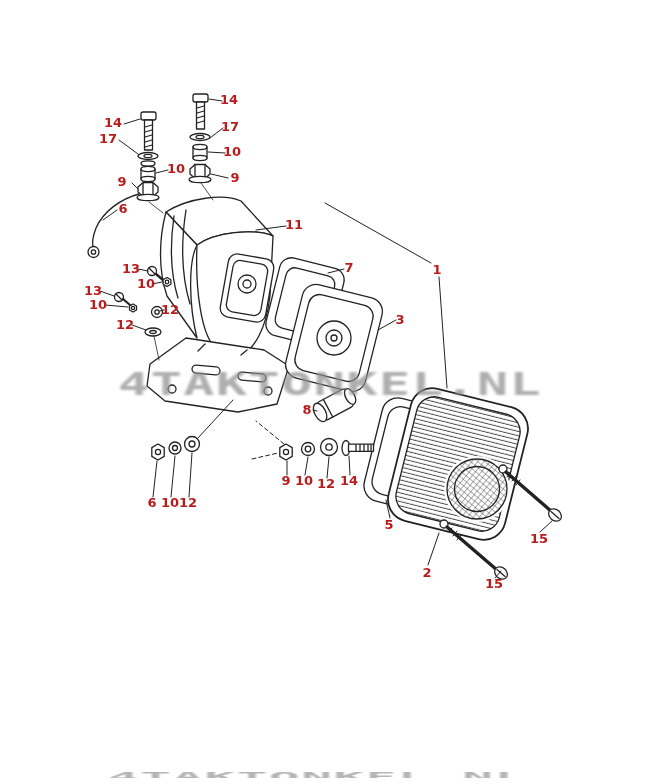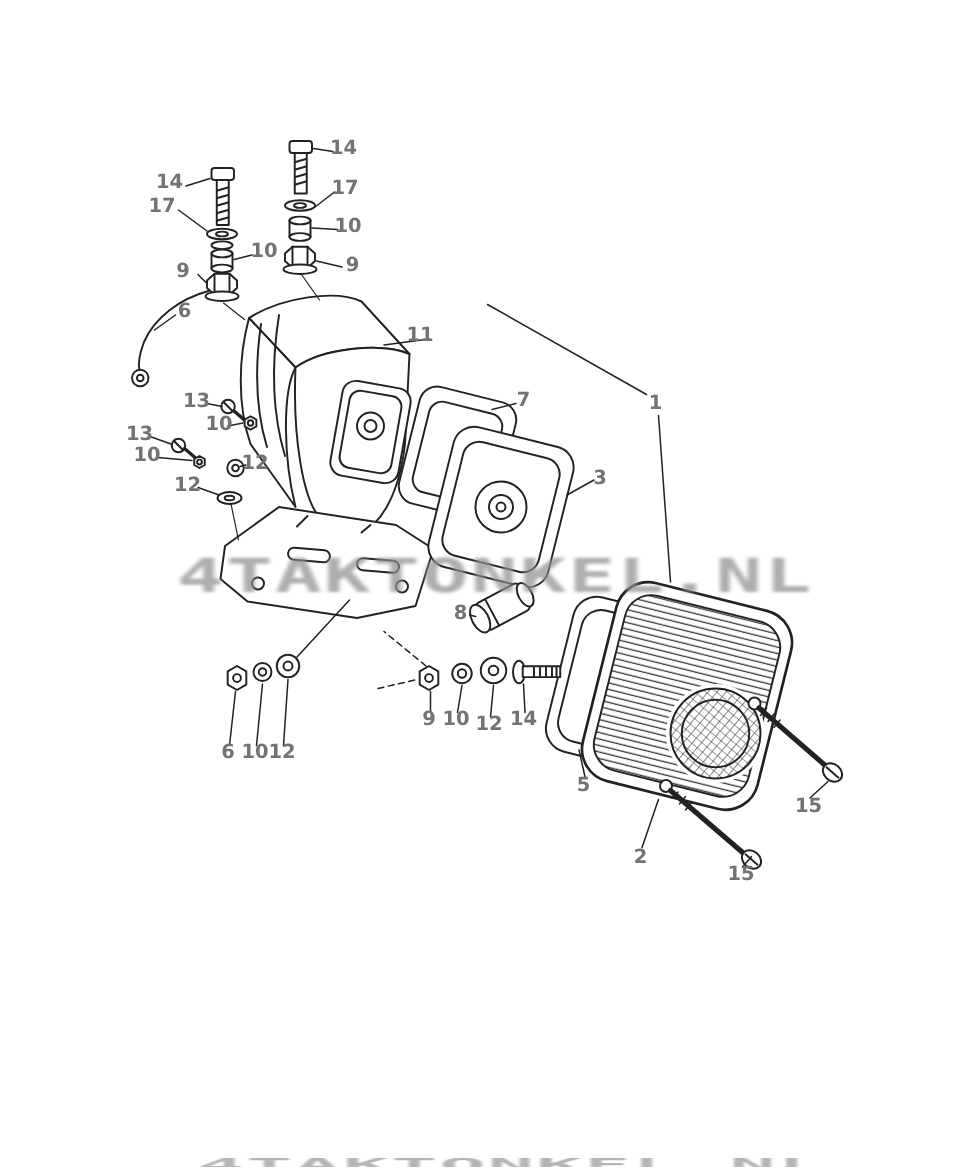--- a/index.html
+++ b/index.html
@@ -3,32 +3,32 @@
 <meta charset="utf-8">
 <style>
   html,body{margin:0;padding:0;background:#ffffff;}
   .canvas{
     position:relative;width:650px;height:784px;background:#ffffff;overflow:hidden;
     font-family:"DejaVu Sans",sans-serif;
   }
   .canvas svg{position:absolute;left:0;top:0;}
   .callout{
     position:absolute;transform:translate(-50%,-50%);
-    font:bold 13px "DejaVu Sans",sans-serif;color:#737373;
+    font:bold 13px "DejaVu Sans",sans-serif;color:#b91c1c;
     white-space:nowrap;user-select:none;
   }
   .watermark{
     position:absolute;left:118px;top:366px;
     font:bold 34px "DejaVu Sans Mono",monospace;
     color:#8f8f8f;opacity:.72;white-space:nowrap;
     transform:scale(1.52,0.92);transform-origin:left top;
     filter:blur(1px);letter-spacing:1px;pointer-events:none;
   }
   .watermark-strip{
-    position:absolute;left:132px;top:771px;width:410px;height:7px;
+    position:absolute;left:108px;top:771px;width:410px;height:7px;
     overflow:hidden;opacity:.65;pointer-events:none;
   }
   .watermark-strip span{
     display:block;font:bold 34px "DejaVu Sans Mono",monospace;color:#8f8f8f;
     transform:scale(1.5,0.35);transform-origin:left top;filter:blur(.8px);
     white-space:nowrap;margin-top:-1px;letter-spacing:1px;
   }
 </style>
 </head>
 <body>
@@ -261,21 +261,21 @@
 
   <div class="callout" style="left:113px;top:122px">14</div>
   <div class="callout" style="left:108px;top:138px">17</div>
   <div class="callout" style="left:176px;top:168px">10</div>
   <div class="callout" style="left:122px;top:181px">9</div>
   <div class="callout" style="left:229px;top:99px">14</div>
   <div class="callout" style="left:230px;top:126px">17</div>
   <div class="callout" style="left:232px;top:151px">10</div>
   <div class="callout" style="left:235px;top:177px">9</div>
   <div class="callout" style="left:123px;top:208px">6</div>
-  <div class="callout" style="left:280px;top:224px">11</div>
+  <div class="callout" style="left:294px;top:224px">11</div>
   <div class="callout" style="left:131px;top:268px">13</div>
   <div class="callout" style="left:146px;top:283px">10</div>
   <div class="callout" style="left:93px;top:290px">13</div>
   <div class="callout" style="left:98px;top:304px">10</div>
   <div class="callout" style="left:170px;top:309px">12</div>
   <div class="callout" style="left:125px;top:324px">12</div>
   <div class="callout" style="left:349px;top:267px">7</div>
   <div class="callout" style="left:437px;top:269px">1</div>
   <div class="callout" style="left:400px;top:319px">3</div>
   <div class="callout" style="left:307px;top:409px">8</div>

